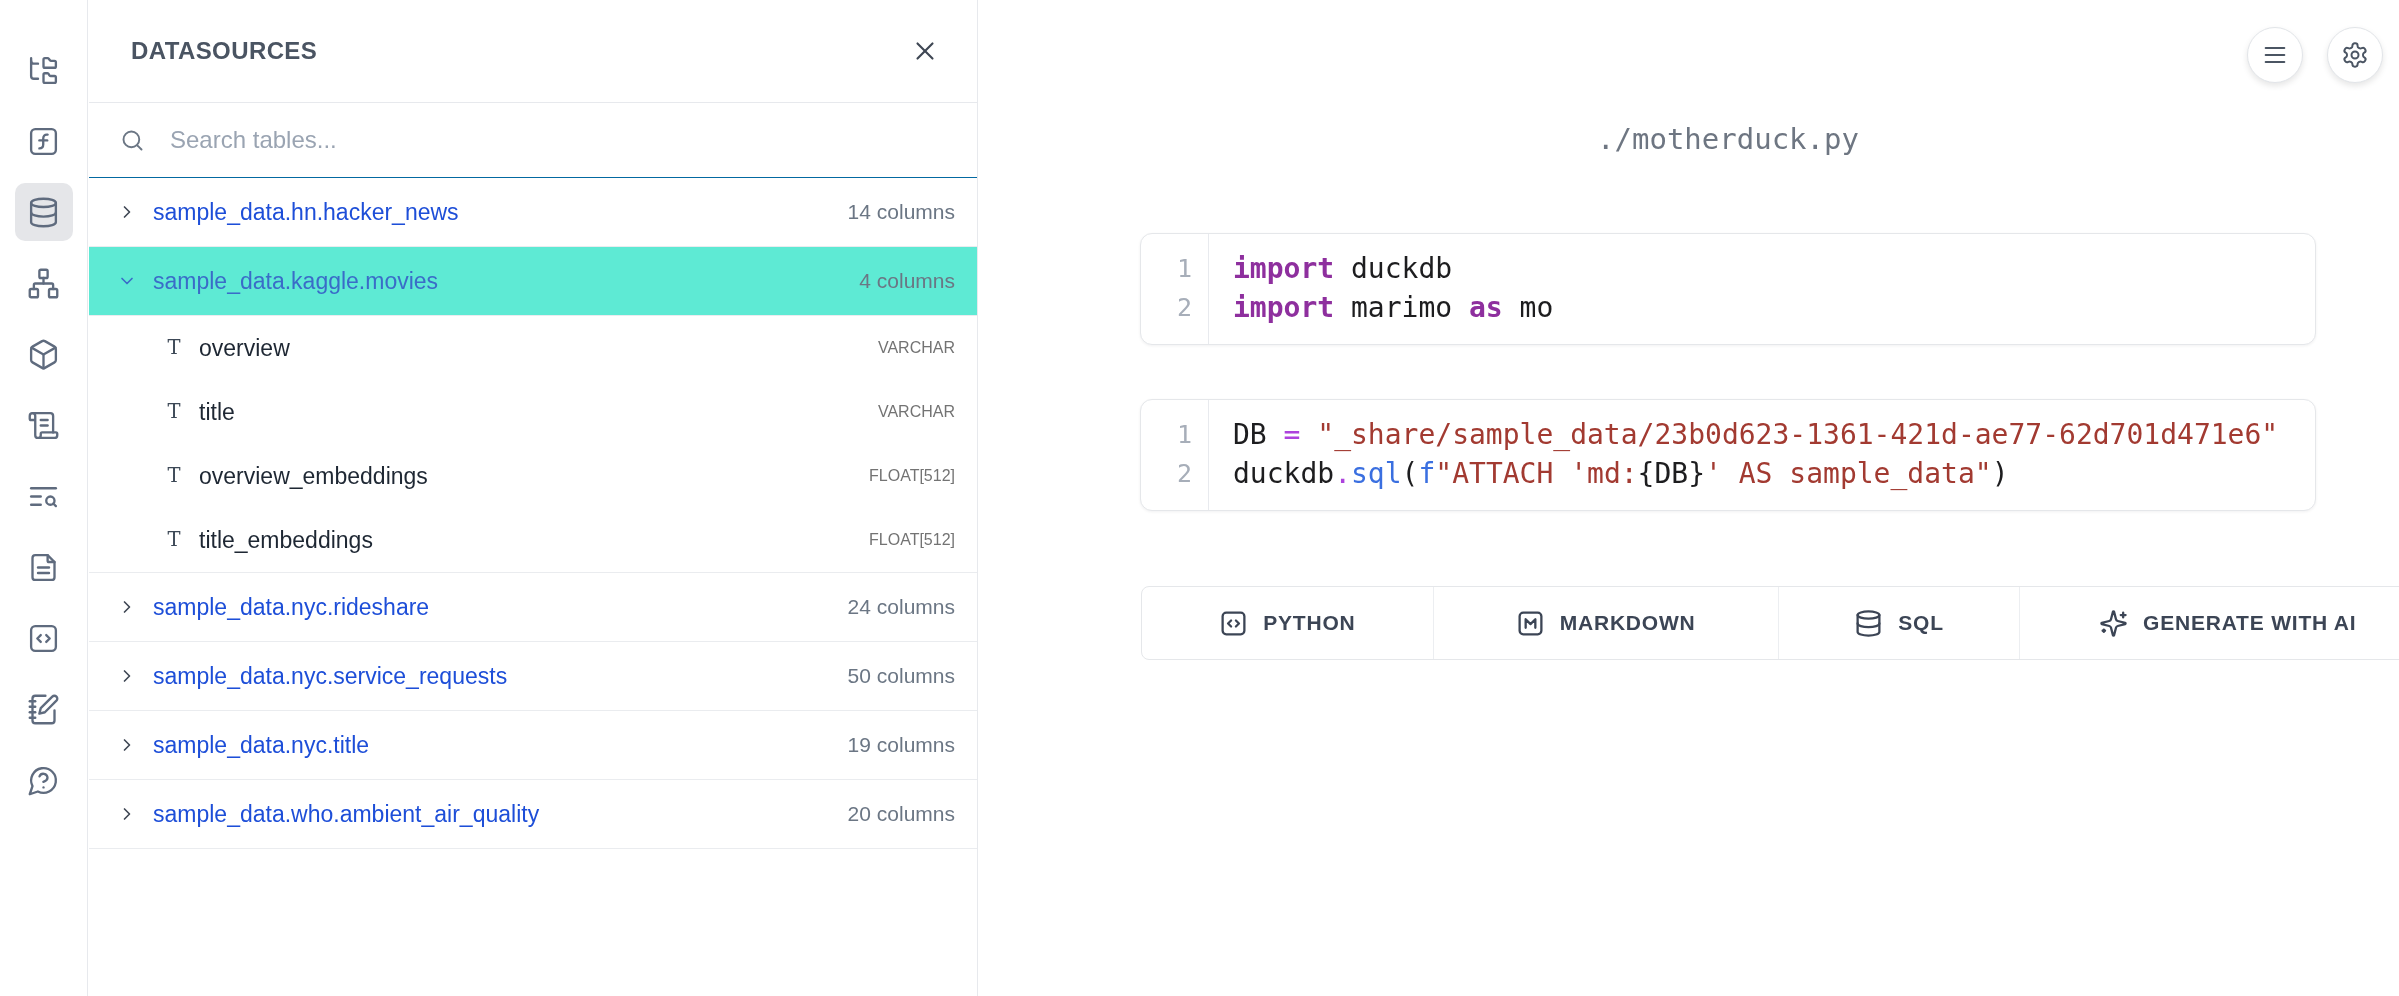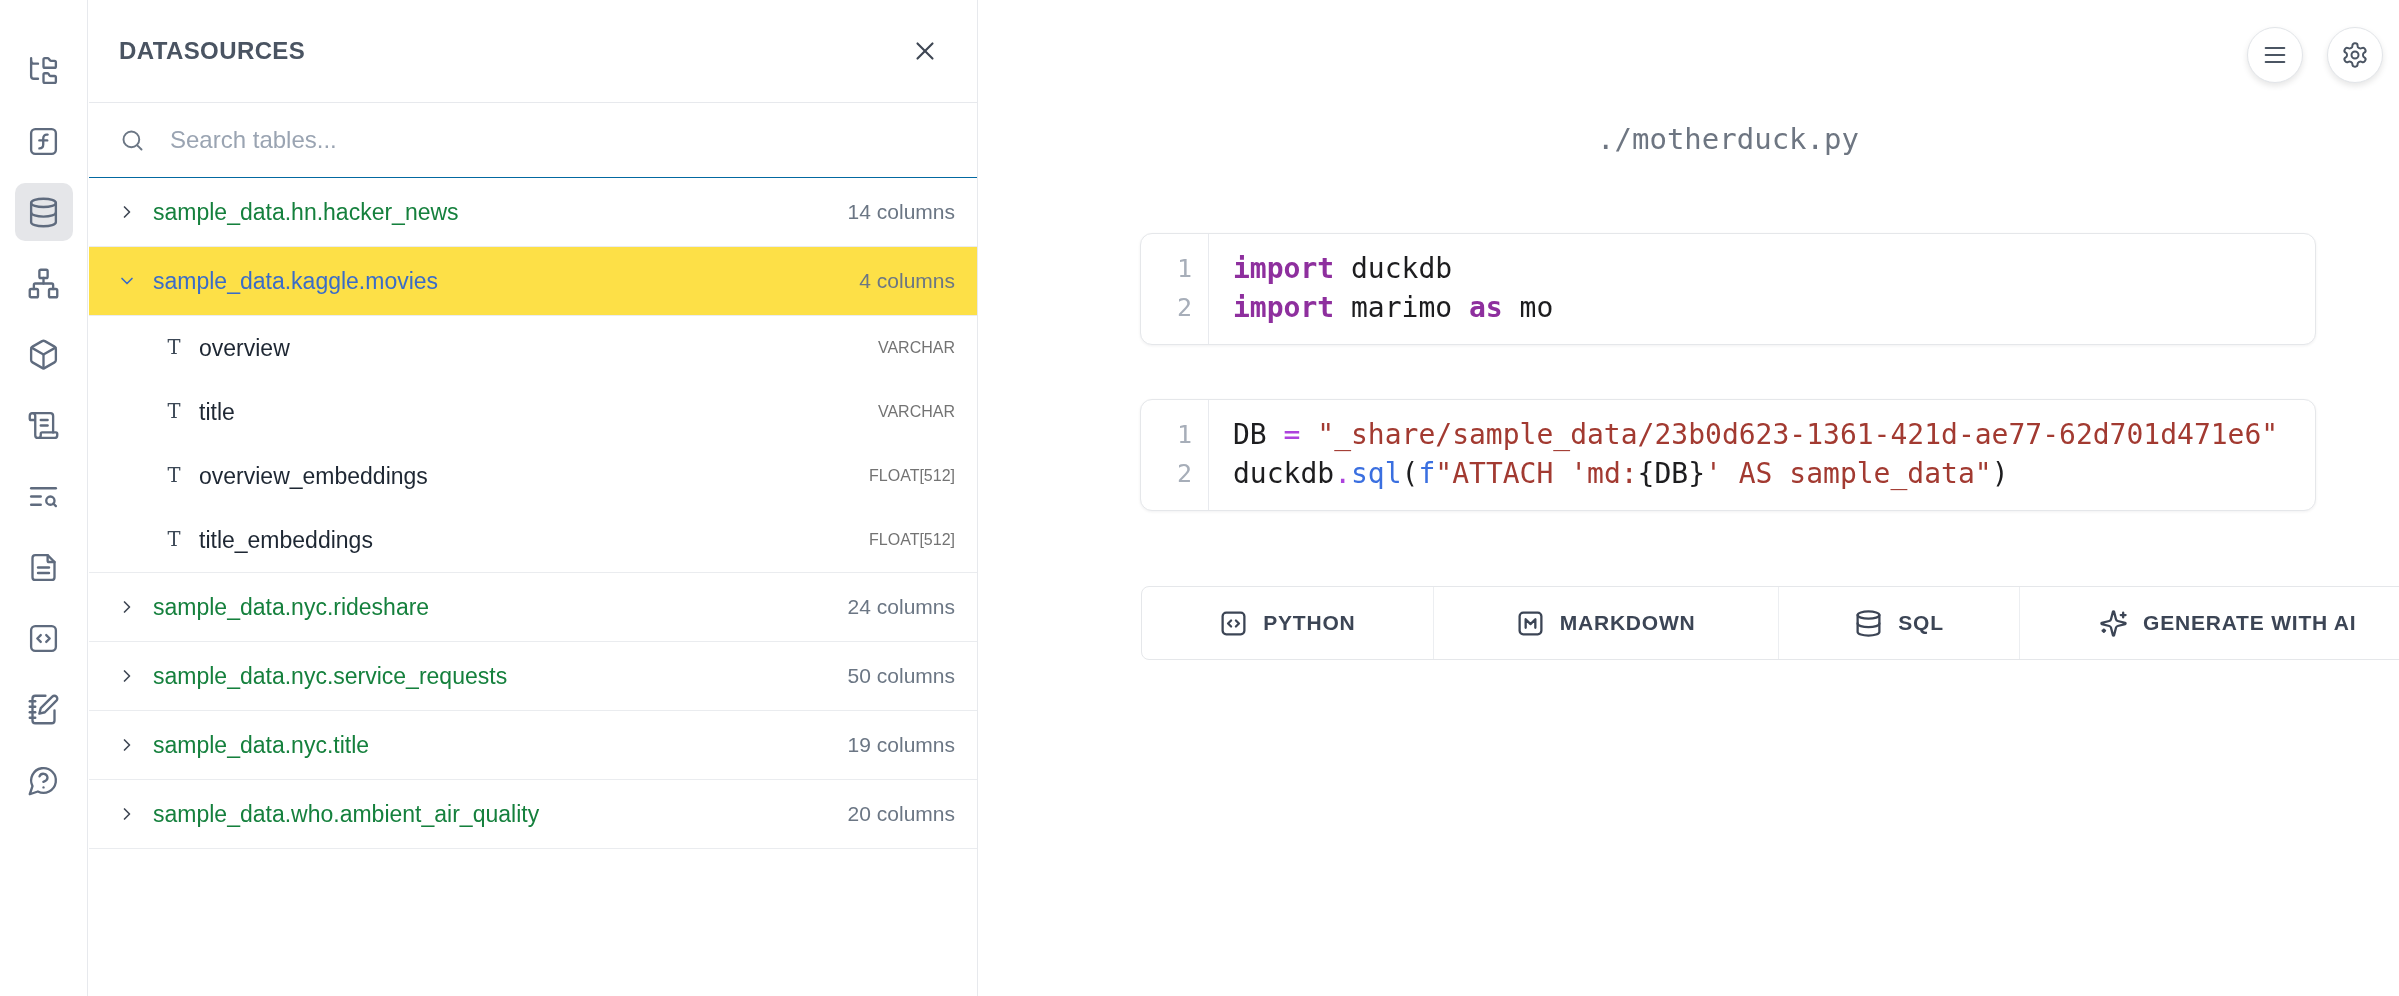--- a/index.html
+++ b/index.html
@@ -18,38 +18,38 @@
   
   .icn{display:inline-flex;align-items:center;justify-content:center;}
   .icn svg{width:100%;height:100%;fill:none;stroke:currentColor;stroke-width:1.7;
            stroke-linecap:round;stroke-linejoin:round;}
 
   
   .panel{position:absolute;left:89px;top:0;width:889px;height:100%;background:#fff;
          border-right:1px solid #e7e9ed;box-sizing:border-box;}
   .panel-header{height:103px;border-bottom:1px solid #e7e9ed;display:flex;align-items:center;
                 padding:0 30px;box-sizing:border-box;}
-  .panel-title{font-size:24px;font-weight:700;color:#4a5462;letter-spacing:.4px;margin:0;}
+  .panel-title{font-size:24px;font-weight:700;color:#4a5462;letter-spacing:.4px;margin:12px;}
   .close-btn{margin-left:auto;width:44px;height:44px;background:none;border:none;color:#3f4754;
              display:flex;align-items:center;justify-content:center;cursor:pointer;padding:0;}
   .close-btn .icn{width:30px;height:30px;}
   .search-row{height:75px;border-bottom:1px solid #0369a1;display:flex;align-items:center;
               padding:0 30px;gap:22px;box-sizing:border-box;}
   .search-row .icn{width:27px;height:27px;color:#6b7684;}
   .search-input{border:none;outline:none;flex:1;font-size:24px;color:#33404e;
                 font-family:"Liberation Sans",sans-serif;background:transparent;}
   .search-input::placeholder{color:#9aa4b2;}
 
   .trow{height:69px;display:flex;align-items:center;padding:0 22px 0 28px;
         border-bottom:1px solid #eaecef;cursor:pointer;box-sizing:border-box;}
   .trow .chev{width:20px;height:20px;color:#3f4754;flex:0 0 auto;}
   .trow .chev svg{stroke-width:2;}
-  .tname{font-size:23px;color:#15803d;margin-left:16px;}
+  .tname{font-size:23px;color:#1d4ed8;margin-left:16px;}
   .tcount{margin-left:auto;font-size:21px;color:#6b7684;}
-  .trow.selected{background:#fde047;}
+  .trow.selected{background:#5eead4;}
   .trow.selected .tname,.trow.selected .chev{color:#3a6cc8;}
   .cols{border-bottom:1px solid #eaecef;}
   .crow{height:64px;display:flex;align-items:center;padding:0 22px 0 72px;
         box-sizing:border-box;cursor:pointer;}
   .crow .icn{width:26px;height:26px;color:#3c4856;flex:0 0 auto;}
   .cname{font-size:23px;color:#1e2733;margin-left:12px;}
   .ctype{margin-left:auto;font-size:16px;color:#737373;}
 
   
   .main{position:absolute;left:979px;top:0;right:0;height:100%;background:#fff;}

